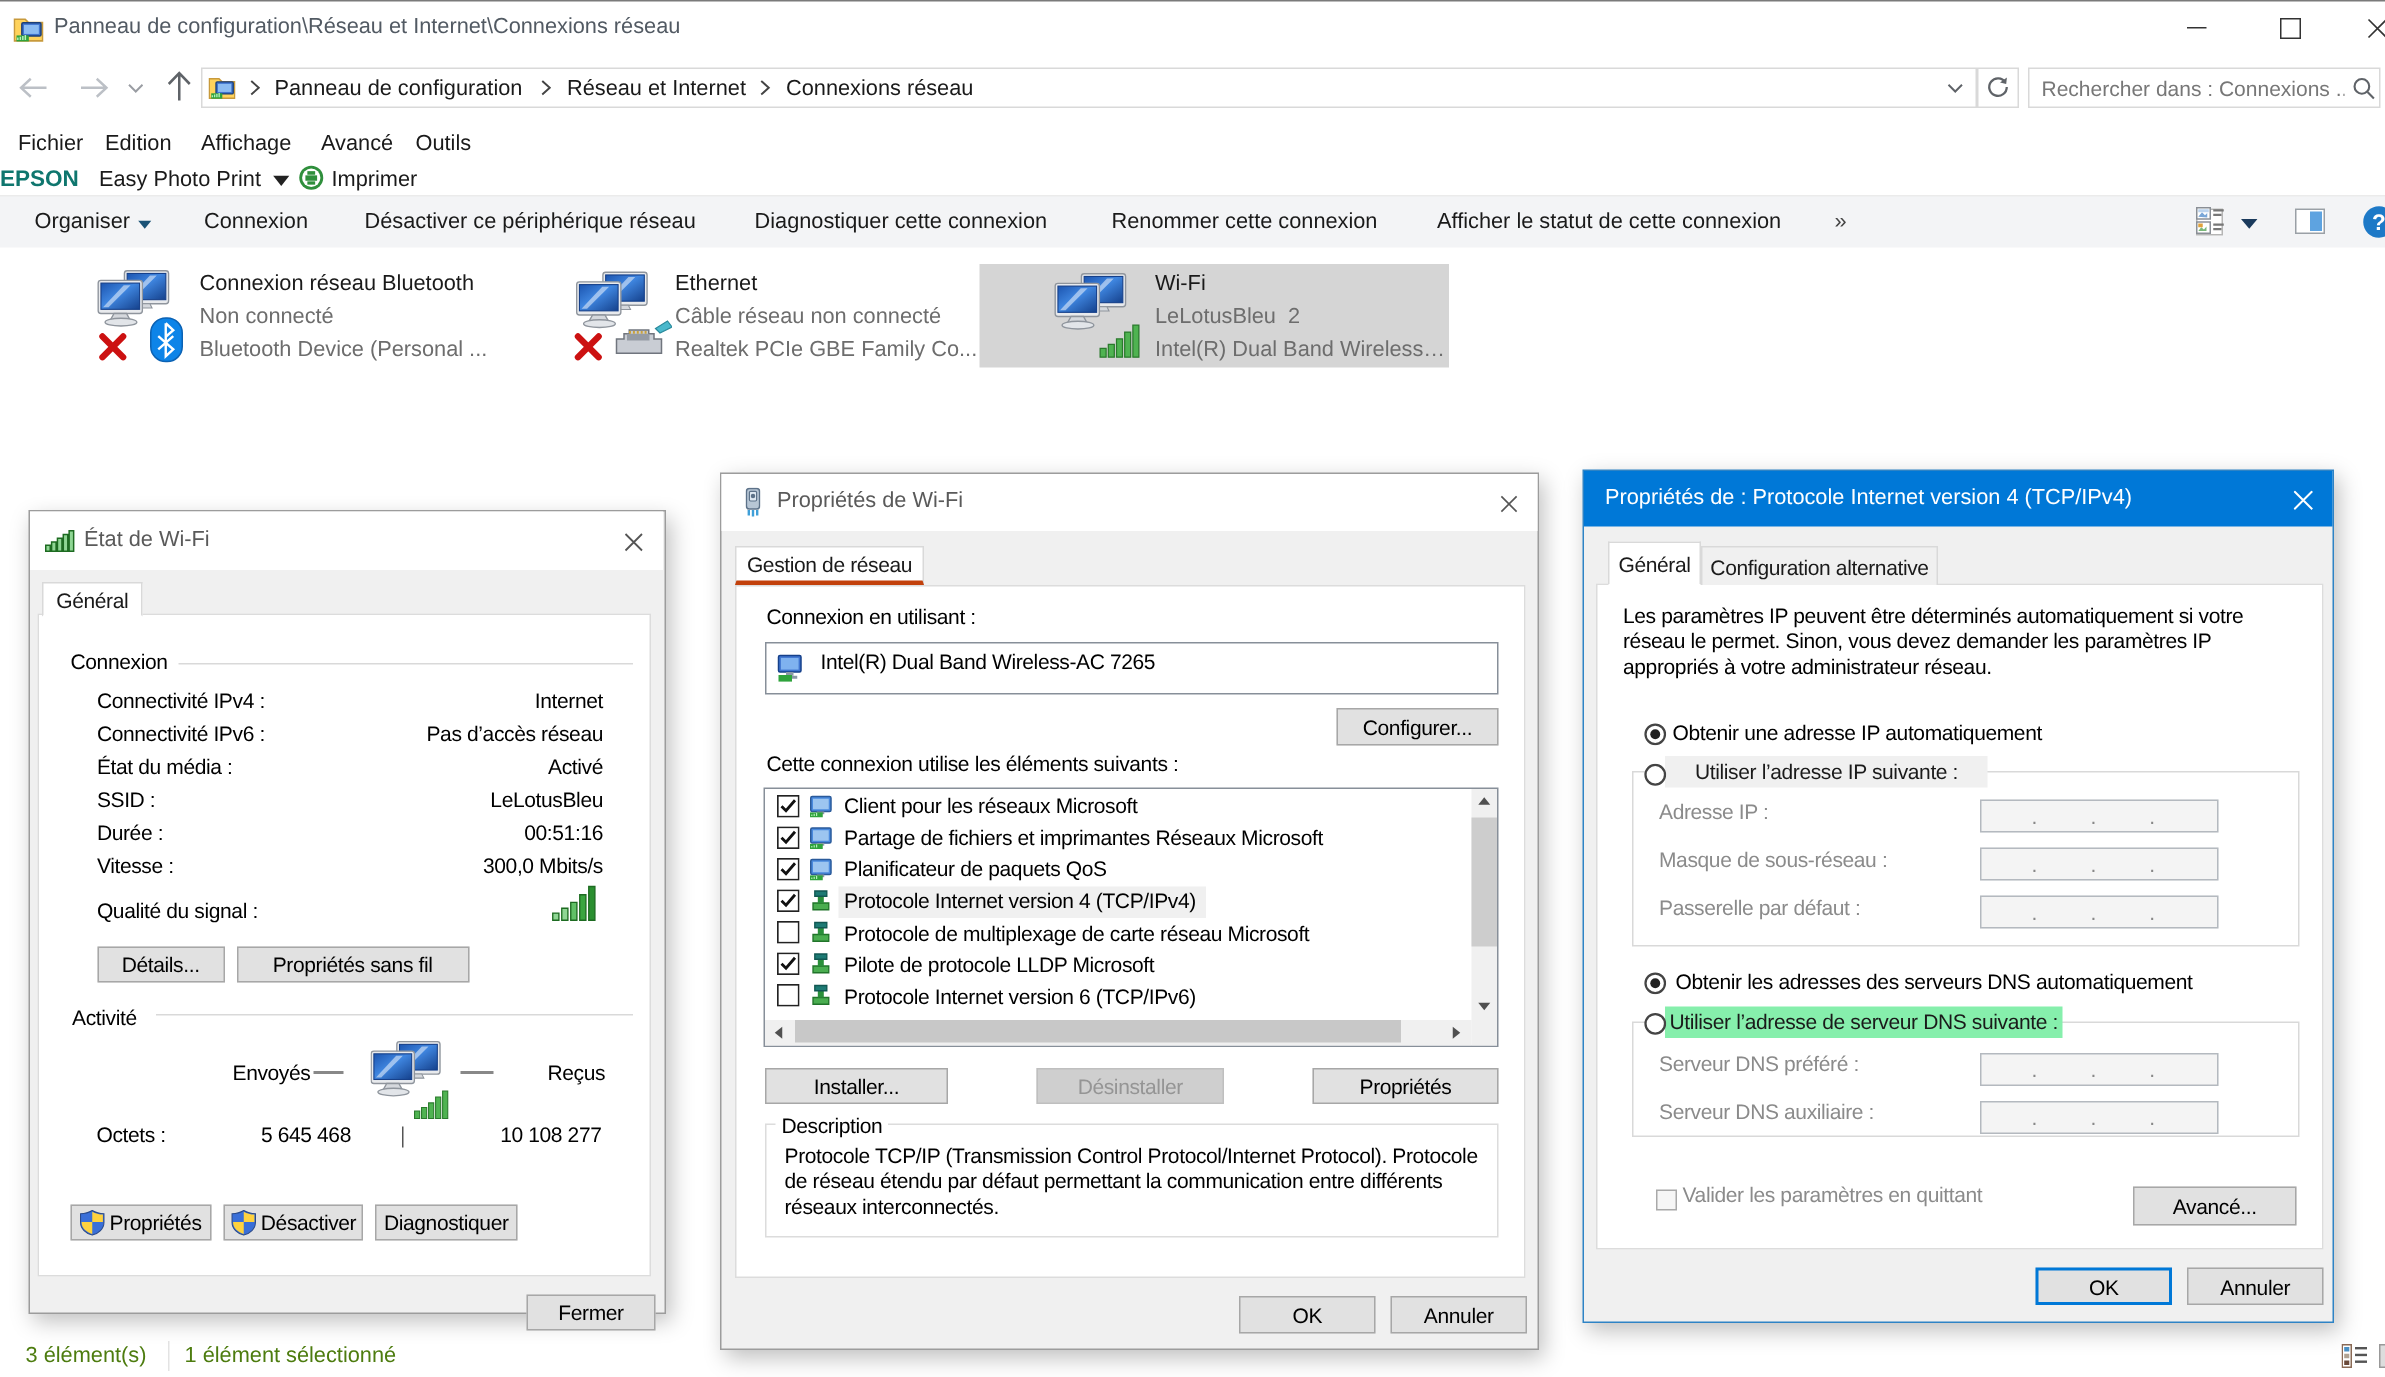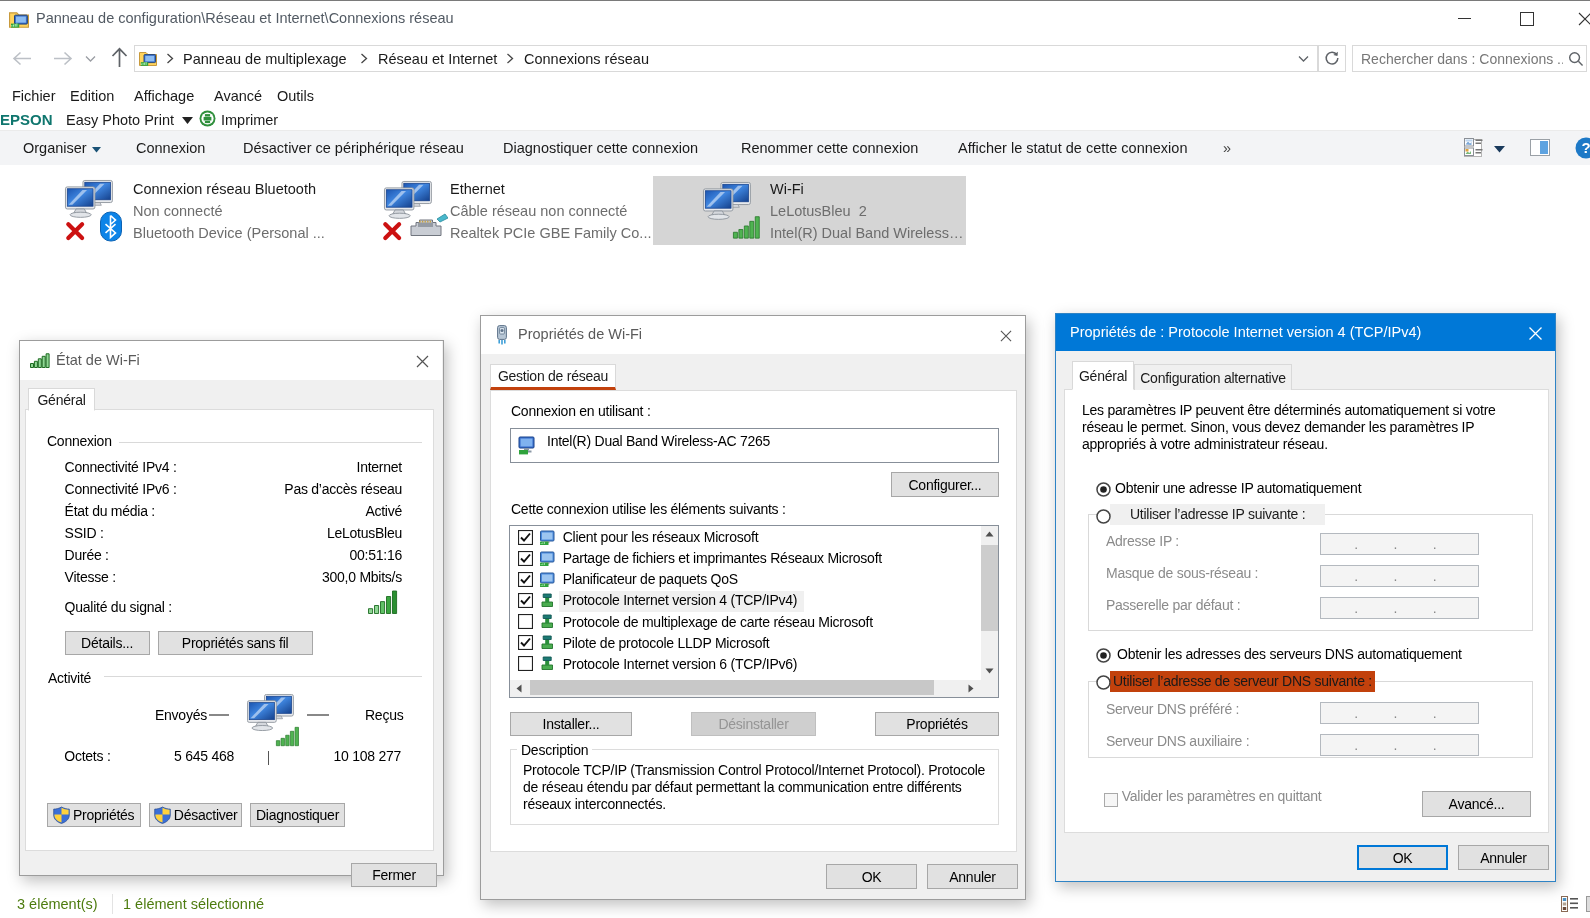--- a/index.html
+++ b/index.html
@@ -87,21 +87,21 @@
     <path d="M9.5 21 V3.5 M2.5 10 L9.5 2.8 L16.5 10" stroke="#5f6368" stroke-width="1.7" fill="none"></path>
   </svg>
 
 <div class="a" style="left:134px;top:45px;width:1184px;height:27px;border:1px solid #d9d9d9;background:#fff"></div>
 <svg class="a" style="left:139px;top:50px" width="18" height="17" viewBox="0 0 18 17">
     <use href="#folderpc"></use>
   </svg>
 <svg class="a" style="left:166px;top:53px" width="8" height="11" viewBox="0 0 8 11">
     <path d="M1.5 1 L6.5 5.5 L1.5 10" stroke="#444" stroke-width="1.3" fill="none"></path>
   </svg>
-<div class="a" style="left:183px;top:51px">Panneau de multiplexage</div>
+<div class="a" style="left:183px;top:51px">Panneau de configuration</div>
 <svg class="a" style="left:360px;top:53px" width="8" height="11" viewBox="0 0 8 11">
     <path d="M1.5 1 L6.5 5.5 L1.5 10" stroke="#444" stroke-width="1.3" fill="none"></path>
   </svg>
 <div class="a" style="left:378px;top:51px">Réseau et Internet</div>
 <svg class="a" style="left:506px;top:53px" width="8" height="11" viewBox="0 0 8 11">
     <path d="M1.5 1 L6.5 5.5 L1.5 10" stroke="#444" stroke-width="1.3" fill="none"></path>
   </svg>
 <div class="a" style="left:524px;top:51px">Connexions réseau</div>
 <svg class="a" style="left:1298px;top:55px" width="11" height="8" viewBox="0 0 11 8">
     <path d="M1 1.5 L5.5 6 L10 1.5" stroke="#5f6368" stroke-width="1.3" fill="none"></path>
@@ -475,21 +475,21 @@
       <span>.</span>
       <span></span>
     </div>
 
   <svg class="a" style="left:40px;top:333.7px" width="15" height="15" viewBox="0 0 15 15">
       <circle cx="7.5" cy="7.5" r="6.5" fill="#fff" stroke="#444" stroke-width="1.5"></circle>
       <circle cx="7.5" cy="7.5" r="3.3" fill="#222"></circle>
     </svg>
   <div class="lab" style="left:61px;top:329.7px">Obtenir les adresses des serveurs DNS automatiquement</div>
   <div class="a" style="left:32px;top:367px;width:445px;height:77px;border:1px solid #d9d9d9"></div>
-  <div class="a" style="left:54px;top:356.6px;font-size:14px;line-height:21px;letter-spacing:-0.25px;background:#c2410c;padding:0 3px">Utiliser l’adresse de serveur DNS suivante :</div>
+  <div class="a" style="left:54px;top:356.6px;font-size:14px;line-height:21px;letter-spacing:-0.25px;background:#86efac;padding:0 3px">Utiliser l’adresse de serveur DNS suivante :</div>
   <svg class="a" style="left:40px;top:360.7px" width="15" height="15" viewBox="0 0 15 15">
       <circle cx="7.5" cy="7.5" r="6.5" fill="#fff" stroke="#444" stroke-width="1.5"></circle>
     </svg>
 
   <div class="lab" style="left:50px;top:384.8px;color:#8b8b8b">Serveur DNS préféré :</div>
   <div class="lab" style="left:50px;top:416.5px;color:#8b8b8b">Serveur DNS auxiliaire :</div>
   <div class="a ipbox" style="left:264px;top:387.7px">
       <span>.</span>
       <span>.</span>
       <span>.</span>

